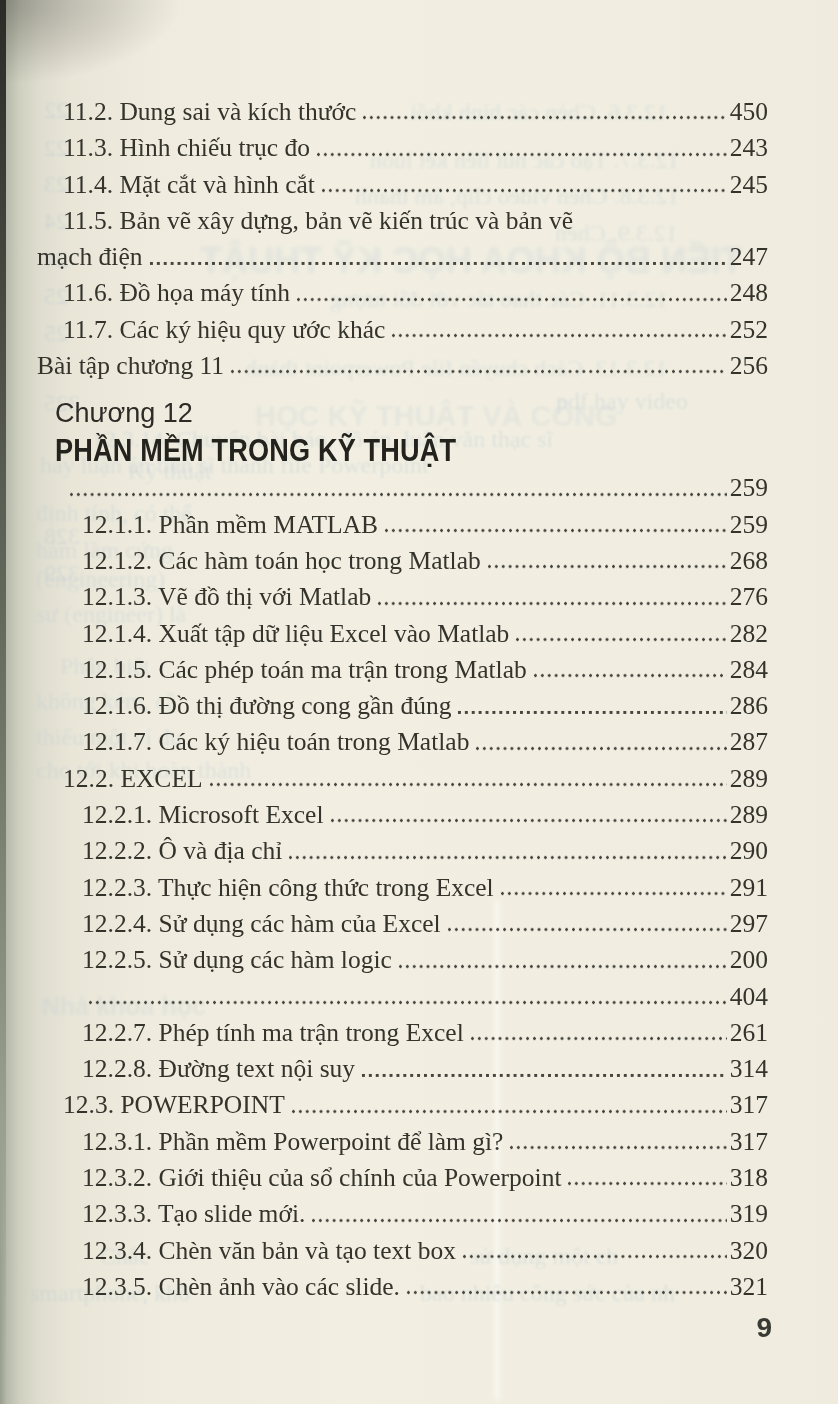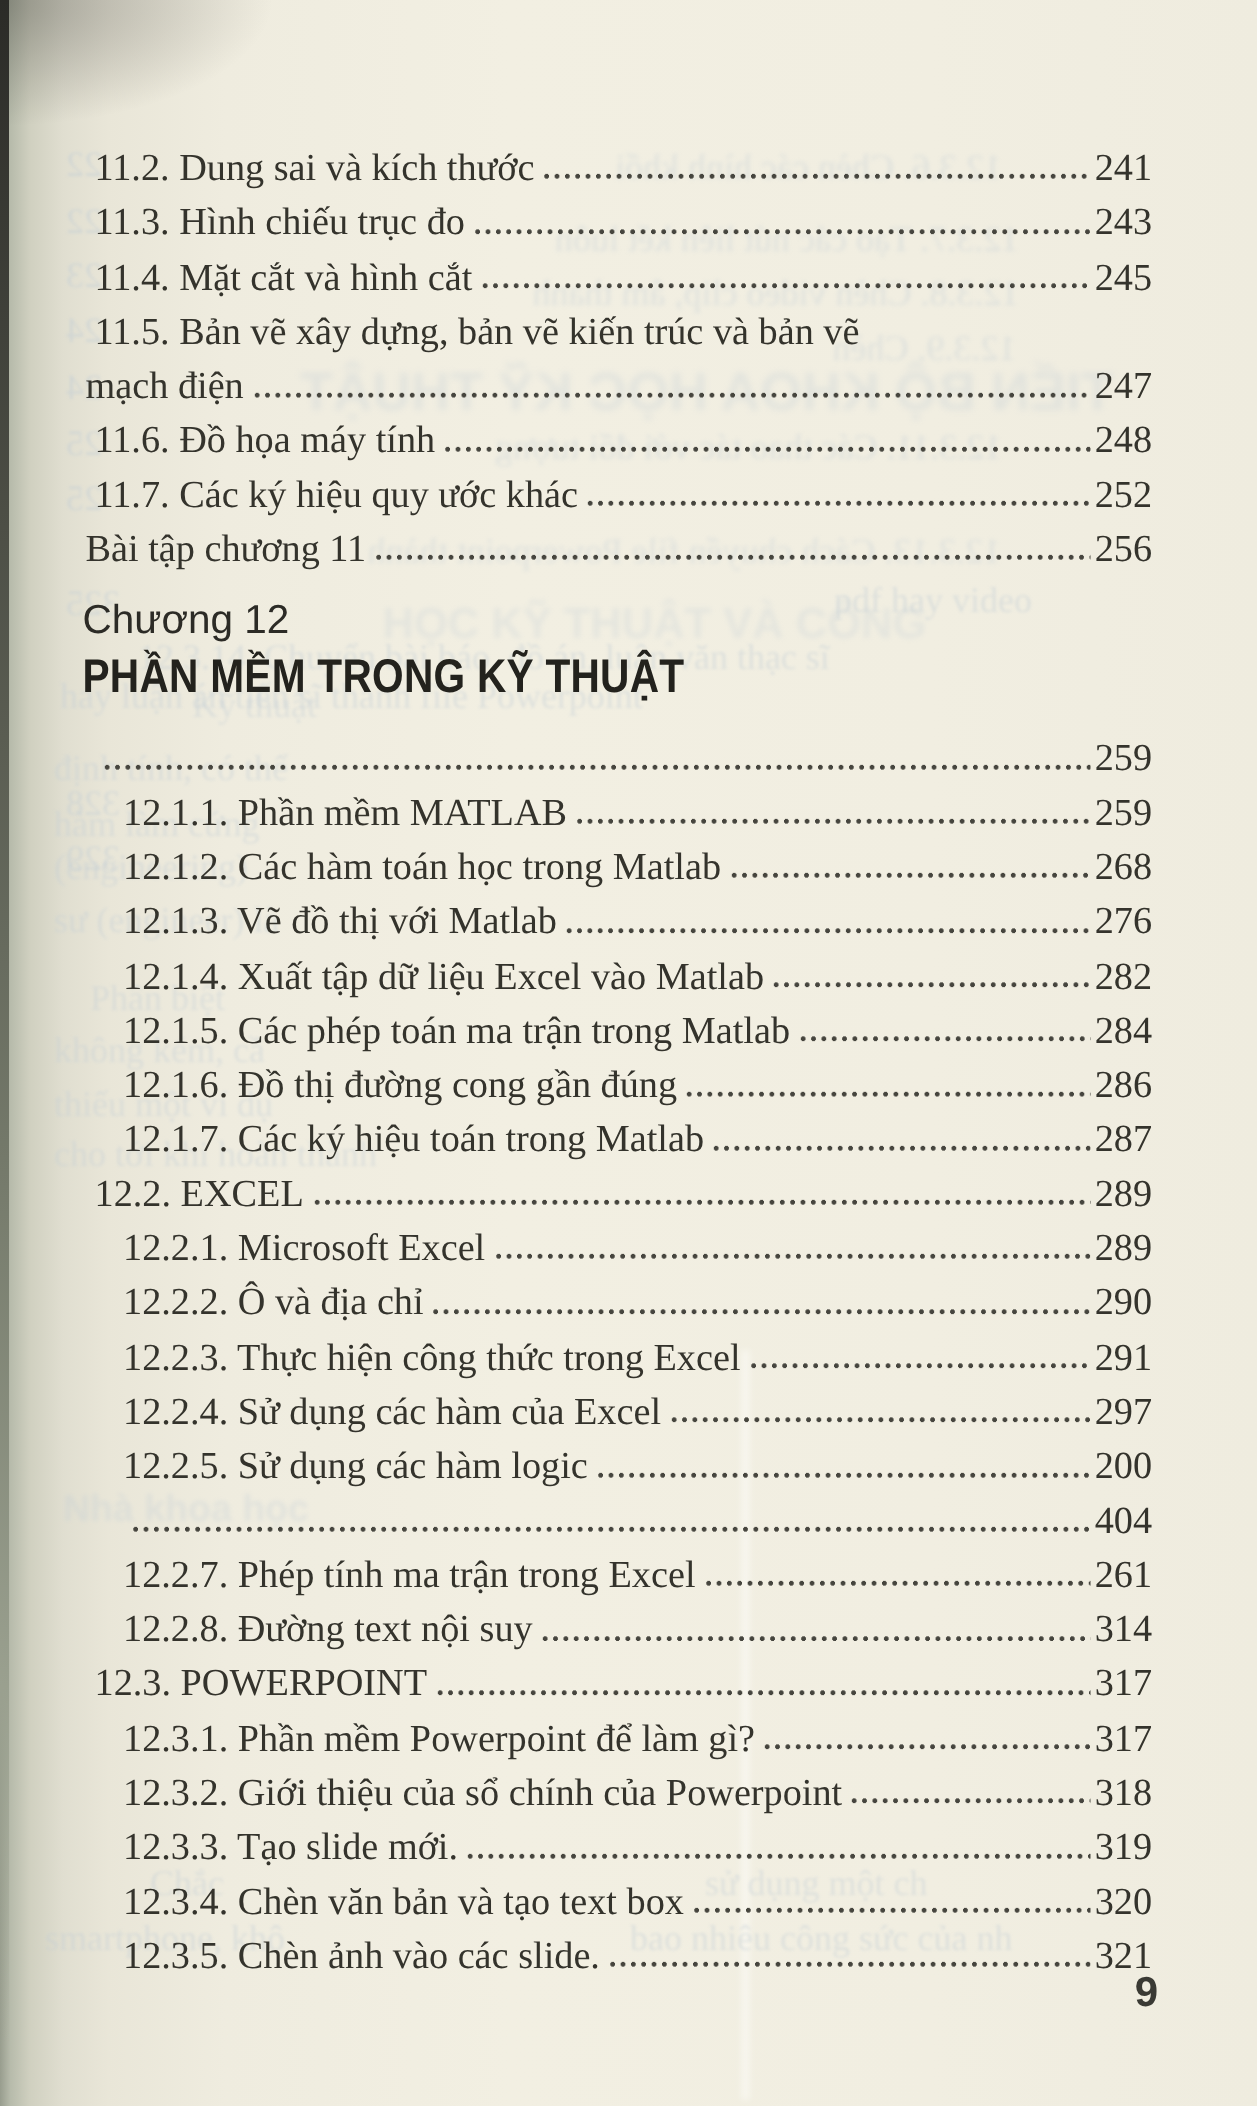--- a/index.html
+++ b/index.html
@@ -35,33 +35,33 @@
   
   .toc{
     position:absolute;inset:0;z-index:2;
     padding:94px 70px 0 0;box-sizing:border-box;
     color:#34332c;
   }
   .toc-row{
     display:flex;align-items:flex-end;line-height:36.3px;
     font-size:25.5px;color:#34332c;
   }
-  .toc-row.indent-0{padding-left:57px;}
+  .toc-row.indent-0{padding-left:37px;}
   .toc-row.indent-1{padding-left:63px;}
   .toc-row.indent-2{padding-left:82px;}
   .toc-label{white-space:nowrap;}
   .toc-dots{
     flex:1;height:7px;align-self:flex-end;margin:0 3px 9px 5px;
     background-image:radial-gradient(circle,#46453e 1.45px,transparent 1.65px);
     background-size:6.9px 6.9px;background-repeat:repeat-x;background-position:0 100%;
   }
   .toc-dots.hidden,.toc-page.hidden{visibility:hidden;}
   .toc-page{white-space:nowrap;text-align:right;}
   
-  .chapter-block{margin:13px 0 17px 55px;}
+  .chapter-block{margin:13px 0 0 55px;}
   .chapter-kicker{
     font-family:"Liberation Sans","DejaVu Sans",sans-serif;
     font-size:27px;line-height:33px;color:#2c2b26;font-weight:400;
   }
   .chapter-title{
     display:inline-block;transform:scaleX(.86);transform-origin:0 50%;
     font-family:"Liberation Sans","DejaVu Sans",sans-serif;
     font-size:31.5px;line-height:40px;font-weight:700;letter-spacing:.2px;
     color:#23221d;white-space:nowrap;
   }
@@ -115,21 +115,21 @@
       <span class="bleed" style="left: 470px; top: 1243px; font-size: 24px; opacity: 0.4; filter: blur(1.1px);">sử dụng một ch</span>
       <span class="bleed" style="left: 30px; top: 1280px; font-size: 24px; opacity: 0.42; filter: blur(1.1px);">smartphone, khô</span>
       <span class="bleed" style="left: 420px; top: 1280px; font-size: 24px; opacity: 0.42; filter: blur(1.1px);">bao nhiêu công sức của nh</span>
     </div>
 
   <main class="toc">
     <div>
   <div class="toc-row indent-1">
     <span class="toc-label">11.2. Dung sai và kích thước</span>
     <span class="toc-dots"></span>
-    <span class="toc-page">241</span>
+    <span class="toc-page">450</span>
   </div>
 
   <div class="toc-row indent-1">
     <span class="toc-label">11.3. Hình chiếu trục đo</span>
     <span class="toc-dots"></span>
     <span class="toc-page">243</span>
   </div>
 
   <div class="toc-row indent-1">
     <span class="toc-label">11.4. Mặt cắt và hình cắt</span>

